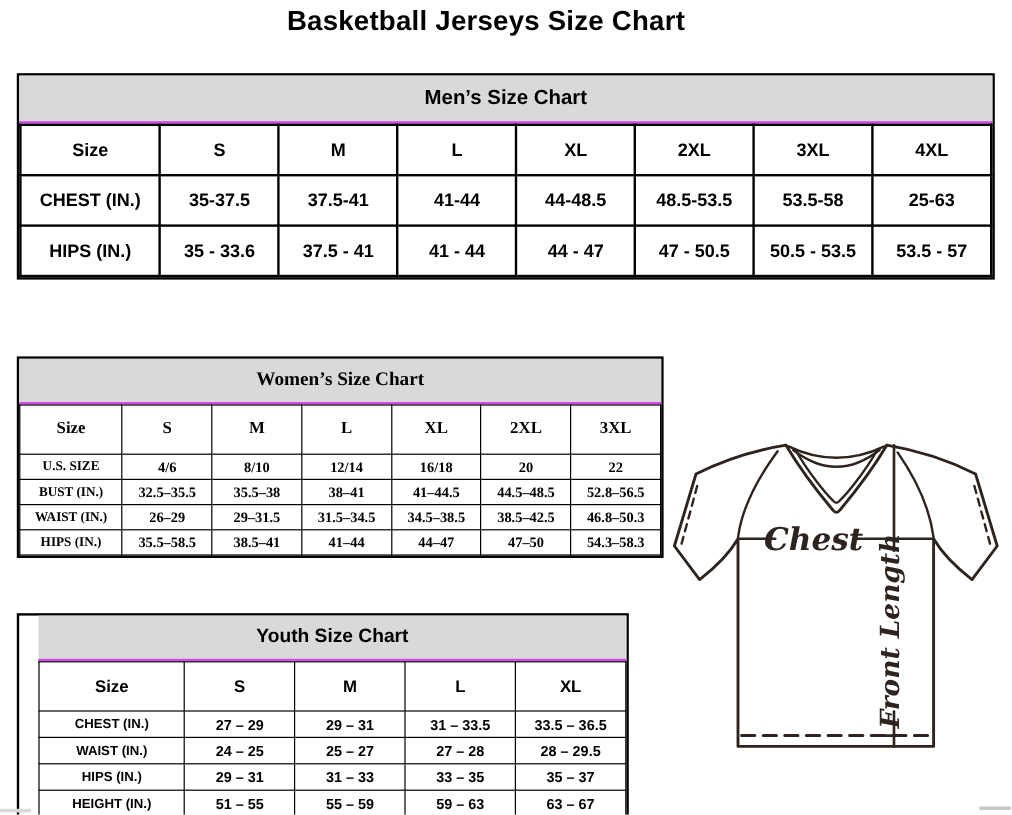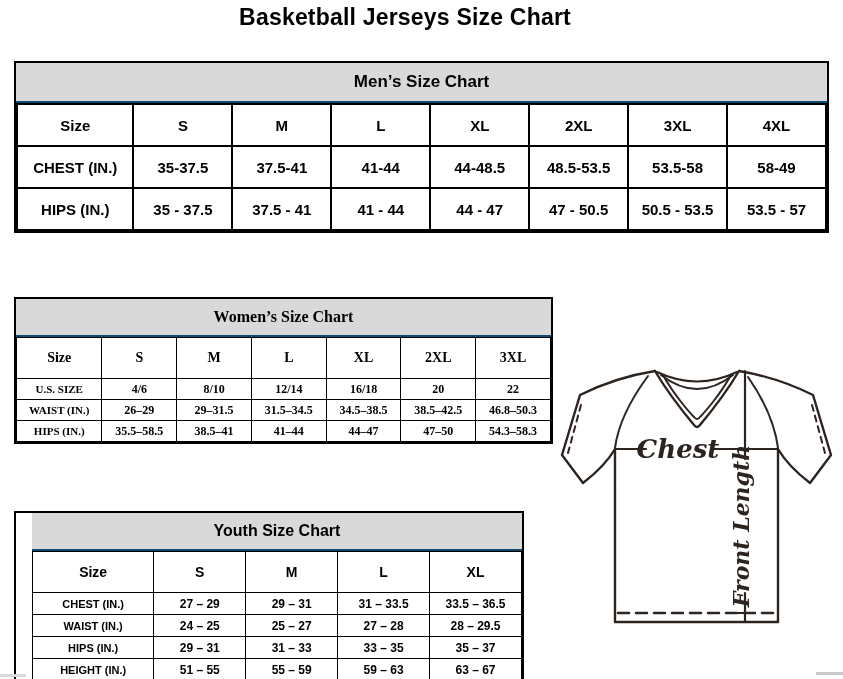--- a/index.html
+++ b/index.html
@@ -7,21 +7,21 @@
     position:relative;width:843px;height:679px;background:#ffffff;
     font-family:"Liberation Sans","DejaVu Sans",sans-serif;color:#000;
     overflow:hidden;
   }
   .page-title{
     position:absolute;top:4px;left:0;width:810px;text-align:center;
     font-size:23px;font-weight:bold;letter-spacing:0.2px;
   }
   .chart-block{position:absolute;border:2px solid #000;background:#fff;}
   .band{
-    background:#d9d9d9;border-bottom:2px solid #0c4a6e;text-align:center;
+    background:#d9d9d9;border-bottom:2px solid #d946ef;text-align:center;
     font-weight:bold;
   }
   table{border-collapse:collapse;width:100%;table-layout:fixed;}
   th,td{
     border:2px solid #000;text-align:center;font-weight:bold;
     padding:0;overflow:hidden;white-space:nowrap;
   }
   
   #mens{left:14px;top:61px;width:811px;}
   #mens .band{height:38px;line-height:38px;font-size:17px;}
@@ -87,25 +87,25 @@
         </thead>
         <tbody>
           <tr>
             <td class="row-label">CHEST (IN.)</td>
             <td>35-37.5</td>
             <td>37.5-41</td>
             <td>41-44</td>
             <td>44-48.5</td>
             <td>48.5-53.5</td>
             <td>53.5-58</td>
-            <td>58-49</td>
+            <td>25-63</td>
           </tr>
           <tr>
             <td class="row-label">HIPS (IN.)</td>
-            <td>35 - 37.5</td>
+            <td>35 - 33.6</td>
             <td>37.5 - 41</td>
             <td>41 - 44</td>
             <td>44 - 47</td>
             <td>47 - 50.5</td>
             <td>50.5 - 53.5</td>
             <td>53.5 - 57</td>
           </tr>
         </tbody>
       </table>
   </div>
@@ -135,20 +135,29 @@
         </thead>
         <tbody>
           <tr>
             <td class="row-label">U.S. SIZE</td>
             <td>4/6</td>
             <td>8/10</td>
             <td>12/14</td>
             <td>16/18</td>
             <td>20</td>
             <td>22</td>
+          </tr>
+          <tr>
+            <td class="row-label">BUST (IN.)</td>
+            <td>32.5–35.5</td>
+            <td>35.5–38</td>
+            <td>38–41</td>
+            <td>41–44.5</td>
+            <td>44.5–48.5</td>
+            <td>52.8–56.5</td>
           </tr>
           <tr>
             <td class="row-label">WAIST (IN.)</td>
             <td>26–29</td>
             <td>29–31.5</td>
             <td>31.5–34.5</td>
             <td>34.5–38.5</td>
             <td>38.5–42.5</td>
             <td>46.8–50.3</td>
           </tr>

